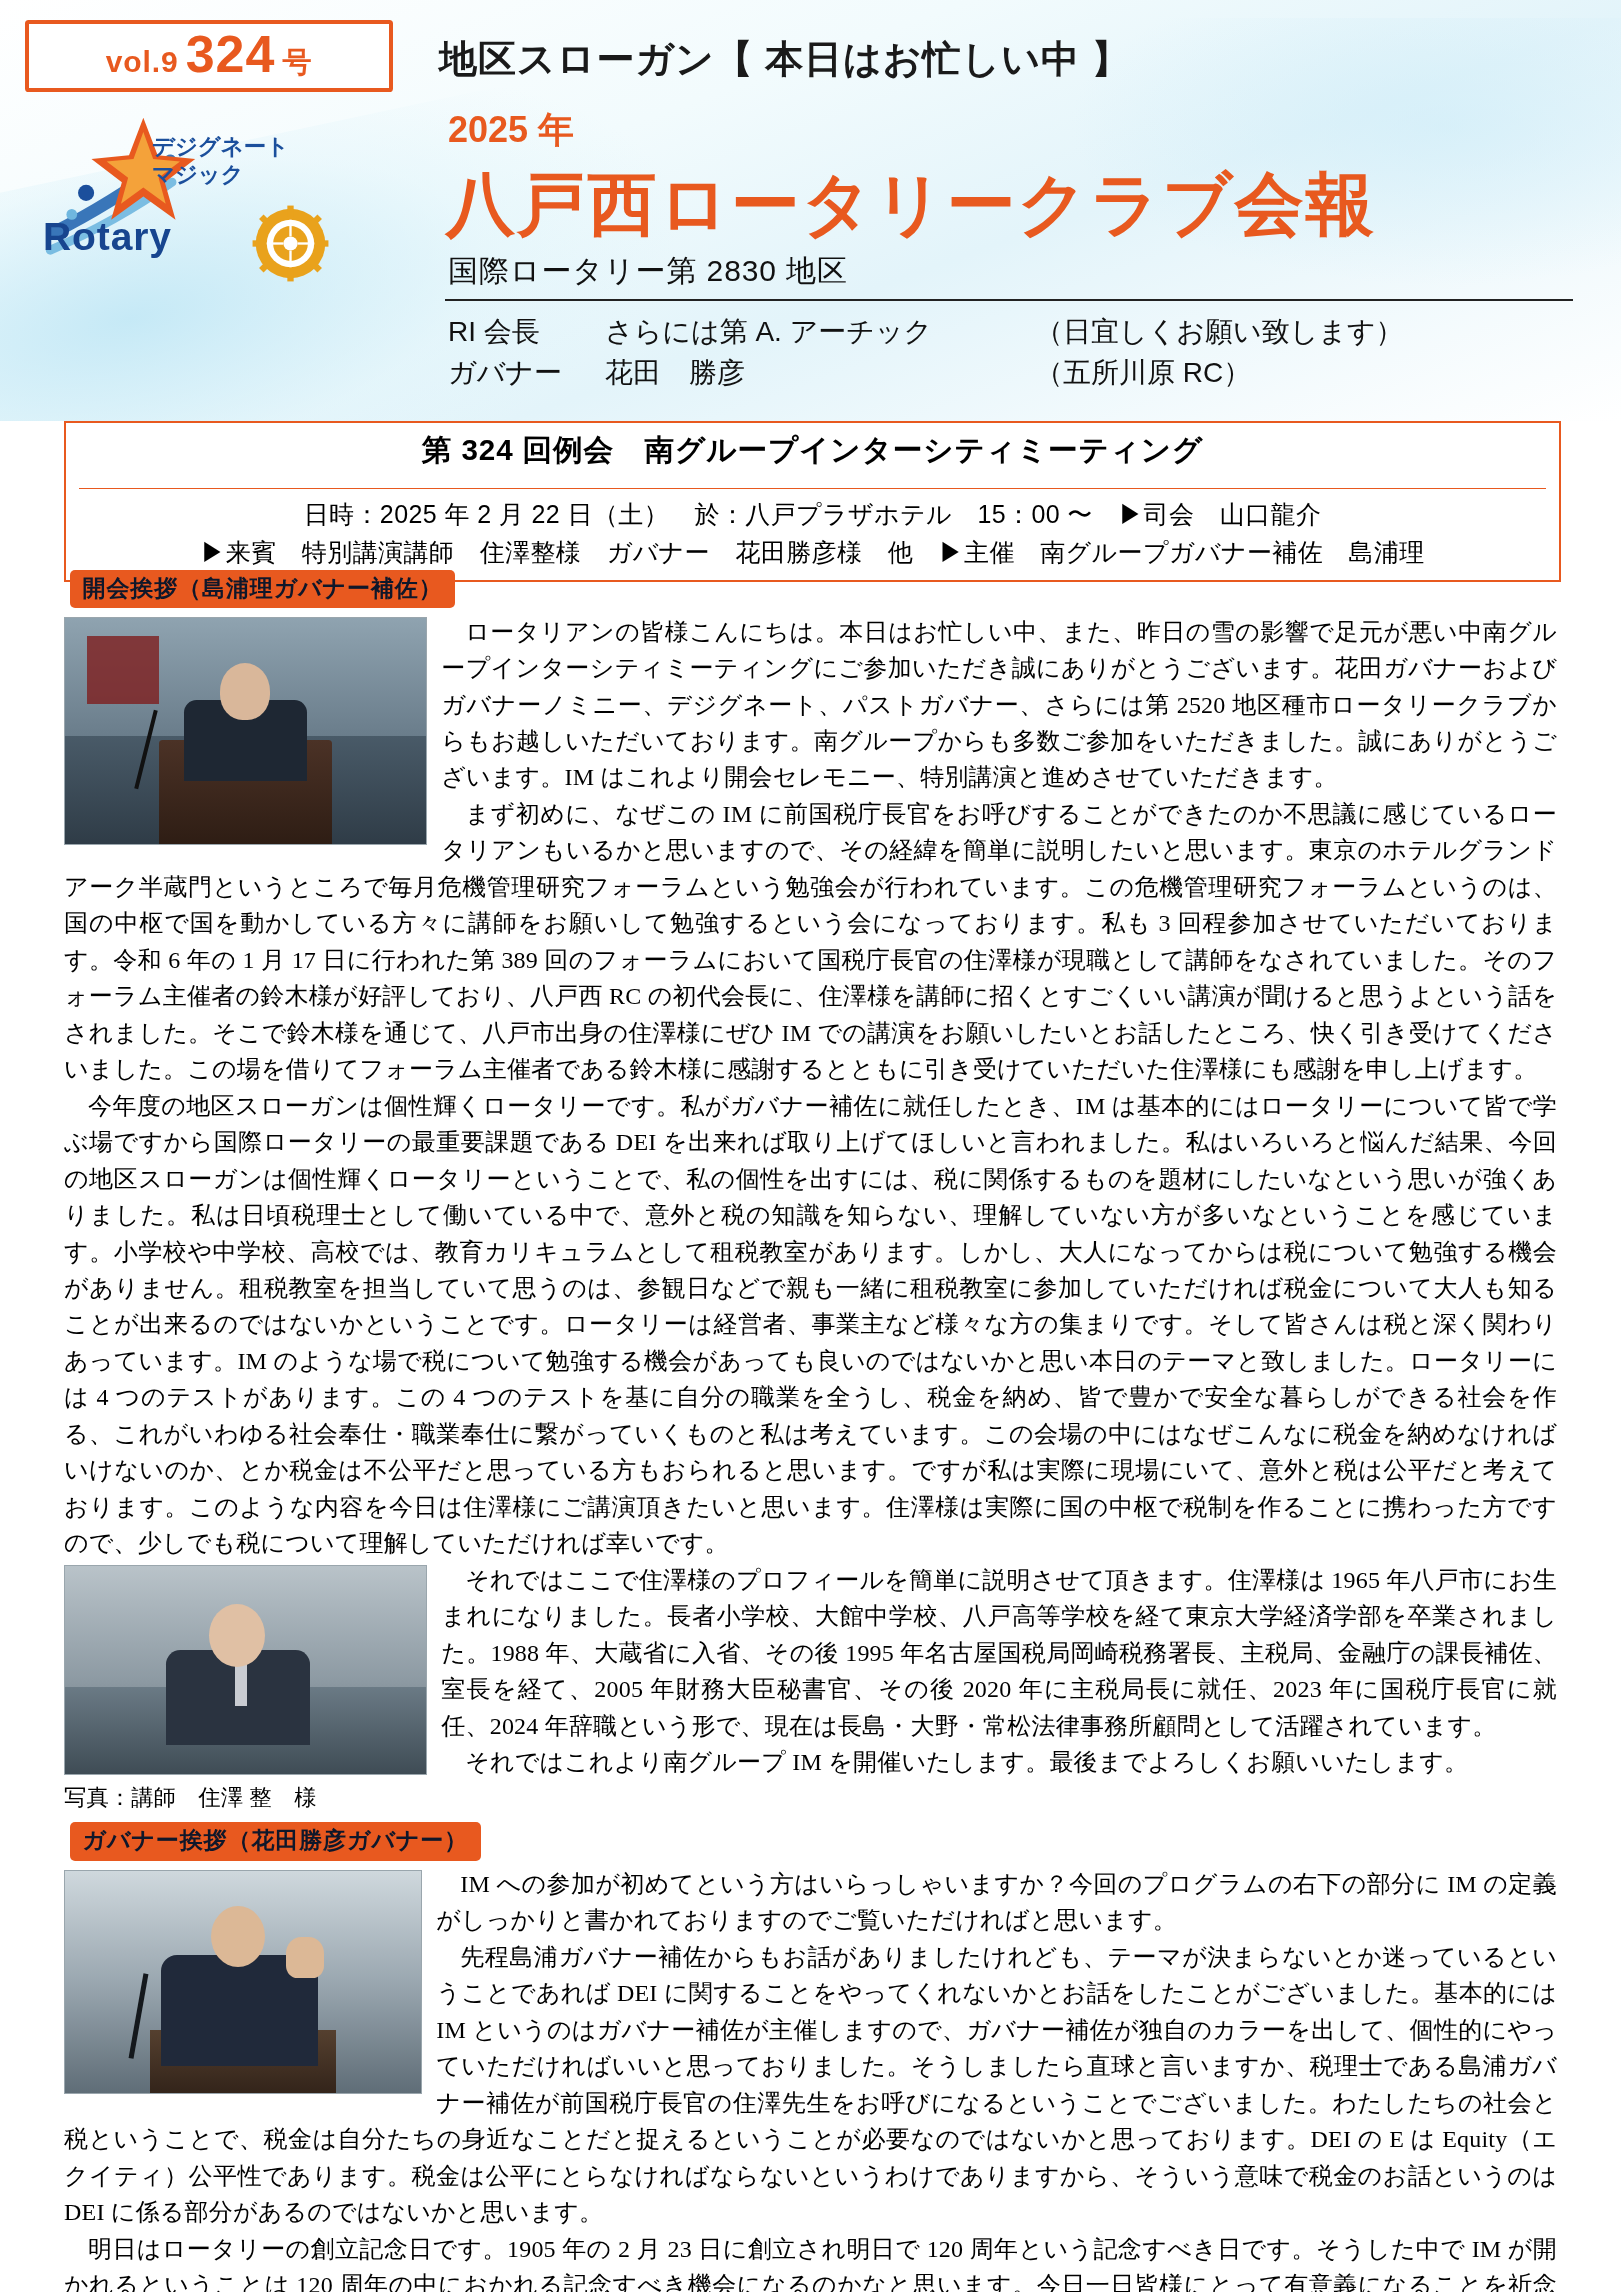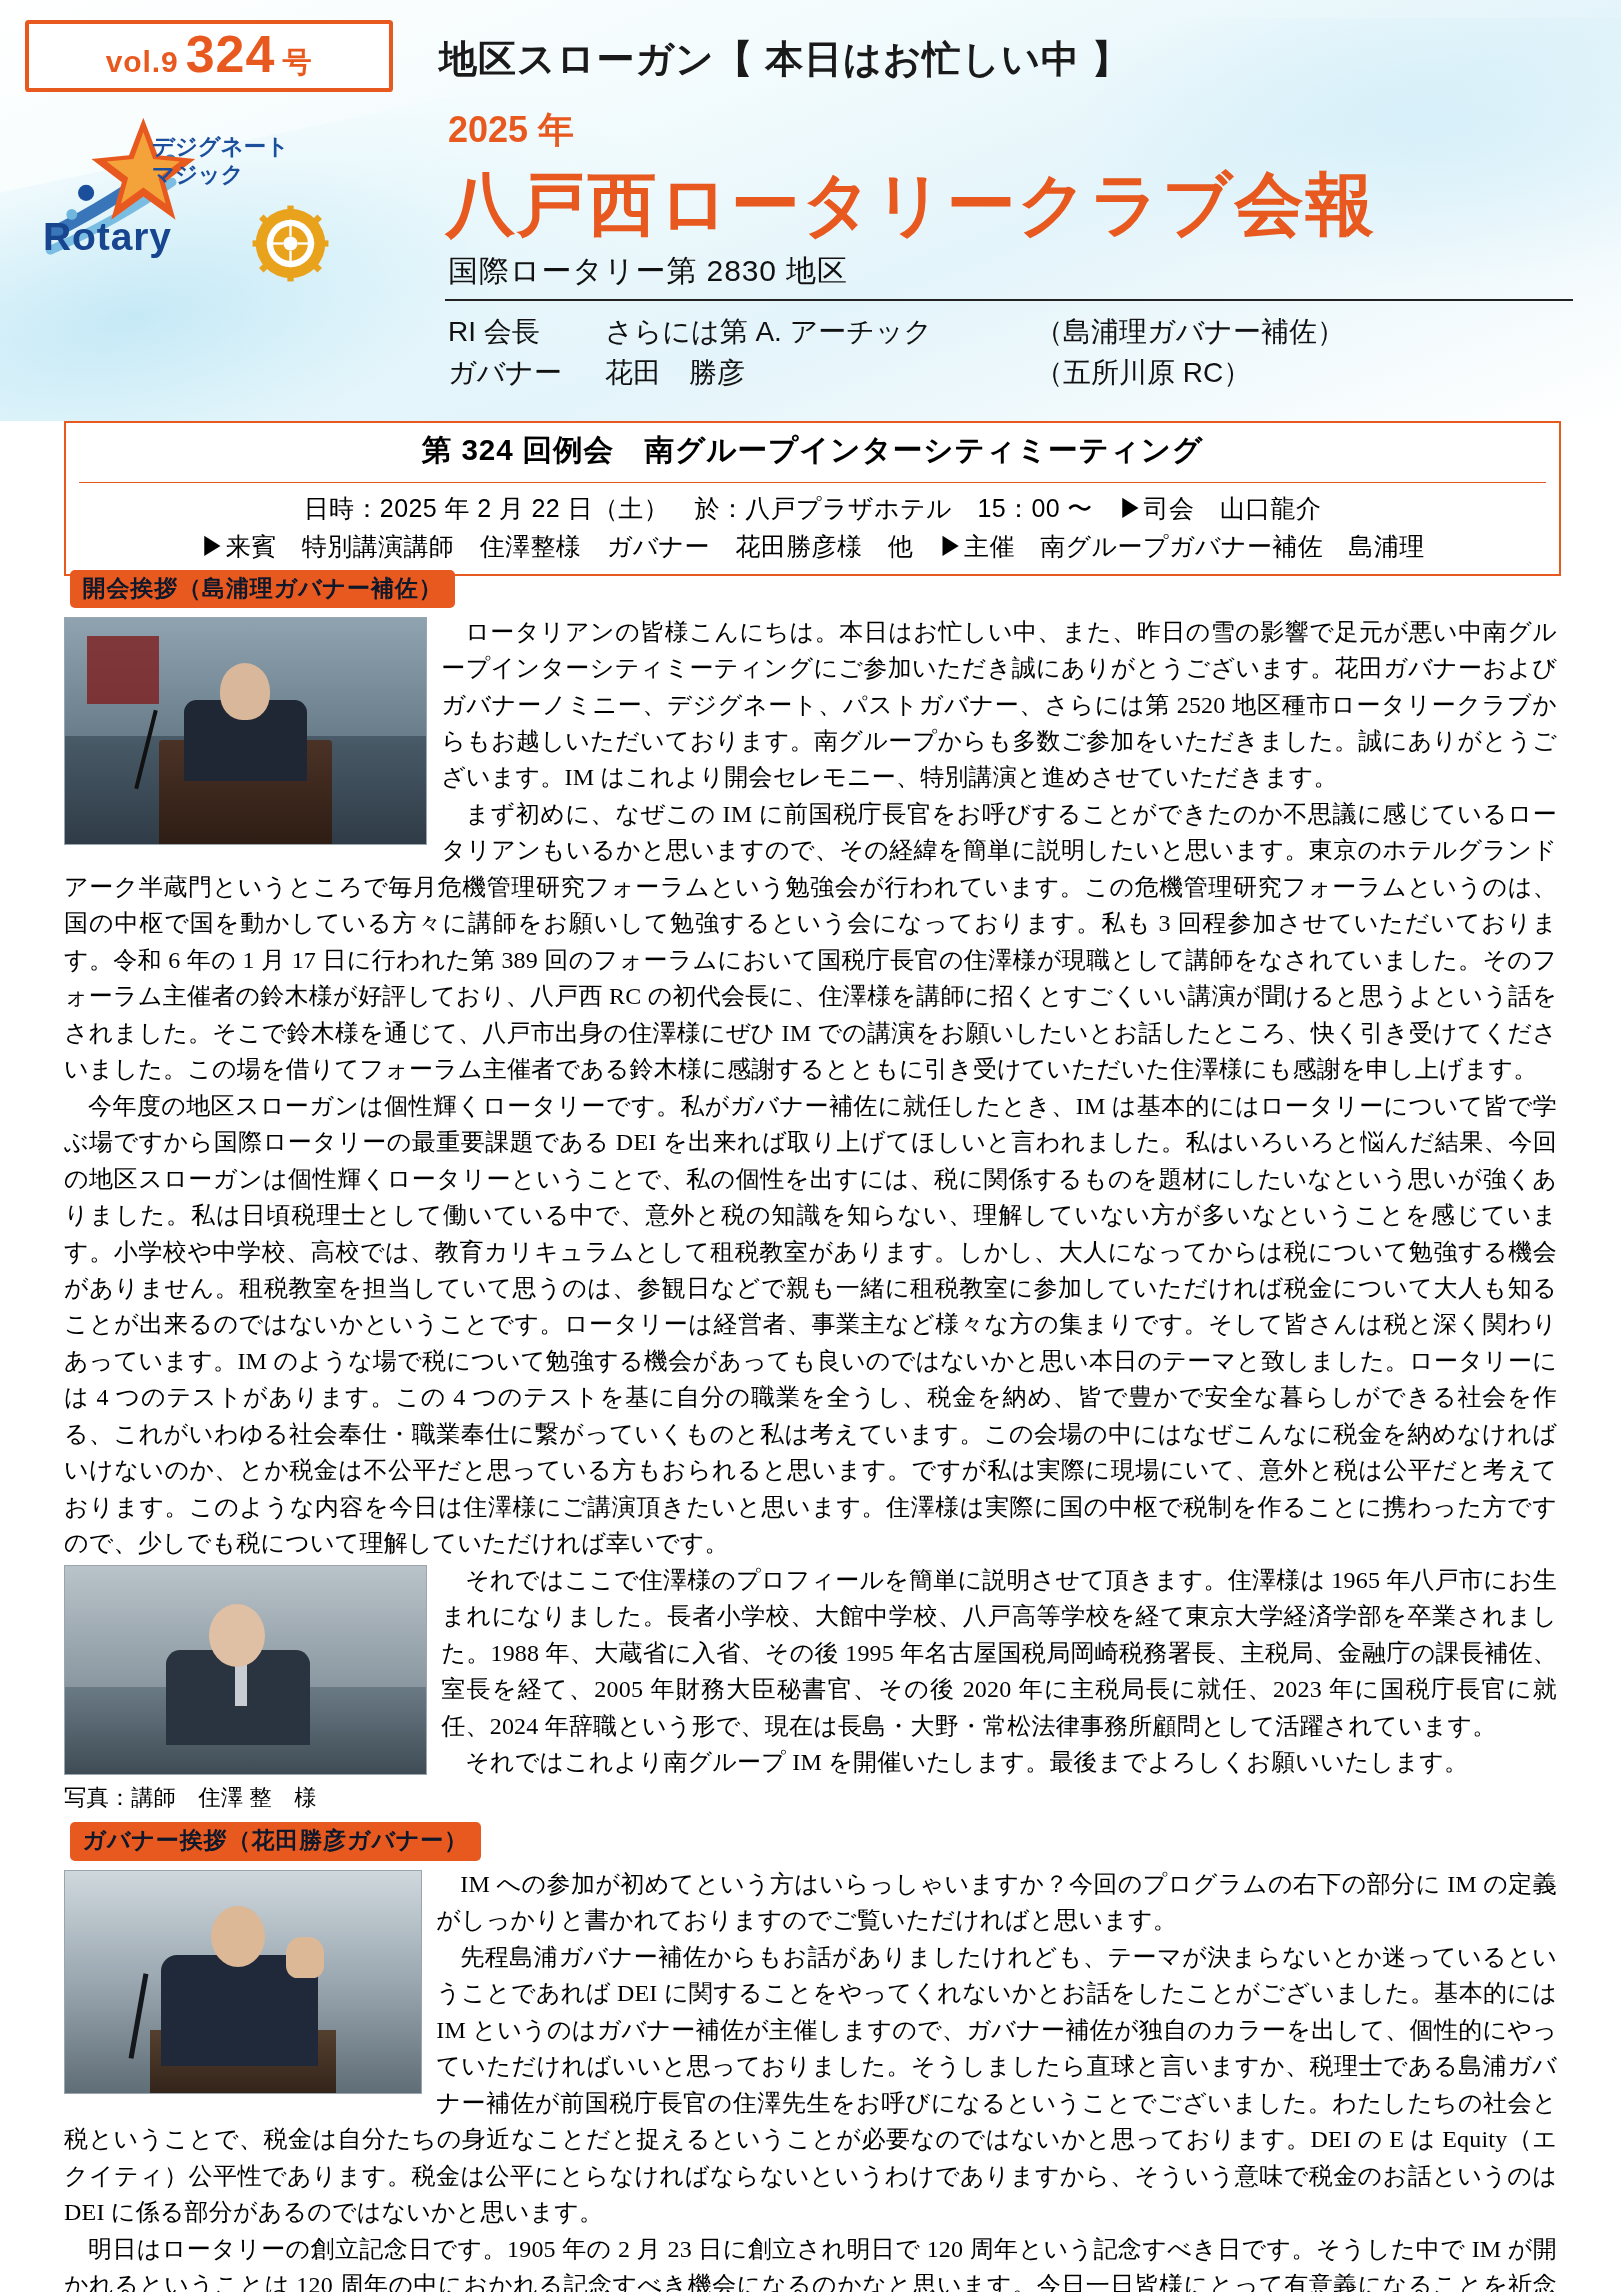--- a/index.html
+++ b/index.html
@@ -175,21 +175,21 @@
     box-sizing: border-box;
     padding: 7.2px 9px 9px 9px;
     background: #fff;
   }
   .meeting-title {
     text-align: center;
     font-size: 29.6px;
     font-family: "Liberation Sans", sans-serif;
     font-weight: bold;
     letter-spacing: 0.9px;
-    margin-bottom: 11px;
+    margin-bottom: 17px;
   }
   .meeting-sep {
     border-top: 1.8px solid #e8591f;
     margin: 5.4px 3.6px 7.2px 3.6px;
   }
   .meeting-line {
     text-align: center;
     font-size: 25px;
     font-family: "Liberation Sans", sans-serif;
     line-height: 1.5;
@@ -401,21 +401,21 @@
     <div class="slogan">地区スローガン【 本日はお忙しい中 】</div>
     <div class="year-line">2025 年</div>
     <div class="main-title">八戸西ロータリークラブ会報</div>
     <div class="district-line">国際ロータリー第 2830 地区</div>
     <div class="hr-head"></div>
 
     <div class="officers">
       <div class="row">
         <div class="c1">RI 会長</div>
         <div class="c2">さらには第 A. アーチック</div>
-        <div class="c3">（島浦理ガバナー補佐）</div>
+        <div class="c3">（日宜しくお願い致します）</div>
       </div>
       <div class="row">
         <div class="c1">ガバナー</div>
         <div class="c2">花田　勝彦</div>
         <div class="c3">（五所川原 RC）</div>
       </div>
     </div>
   </div>
 
   <div class="meeting-box">

